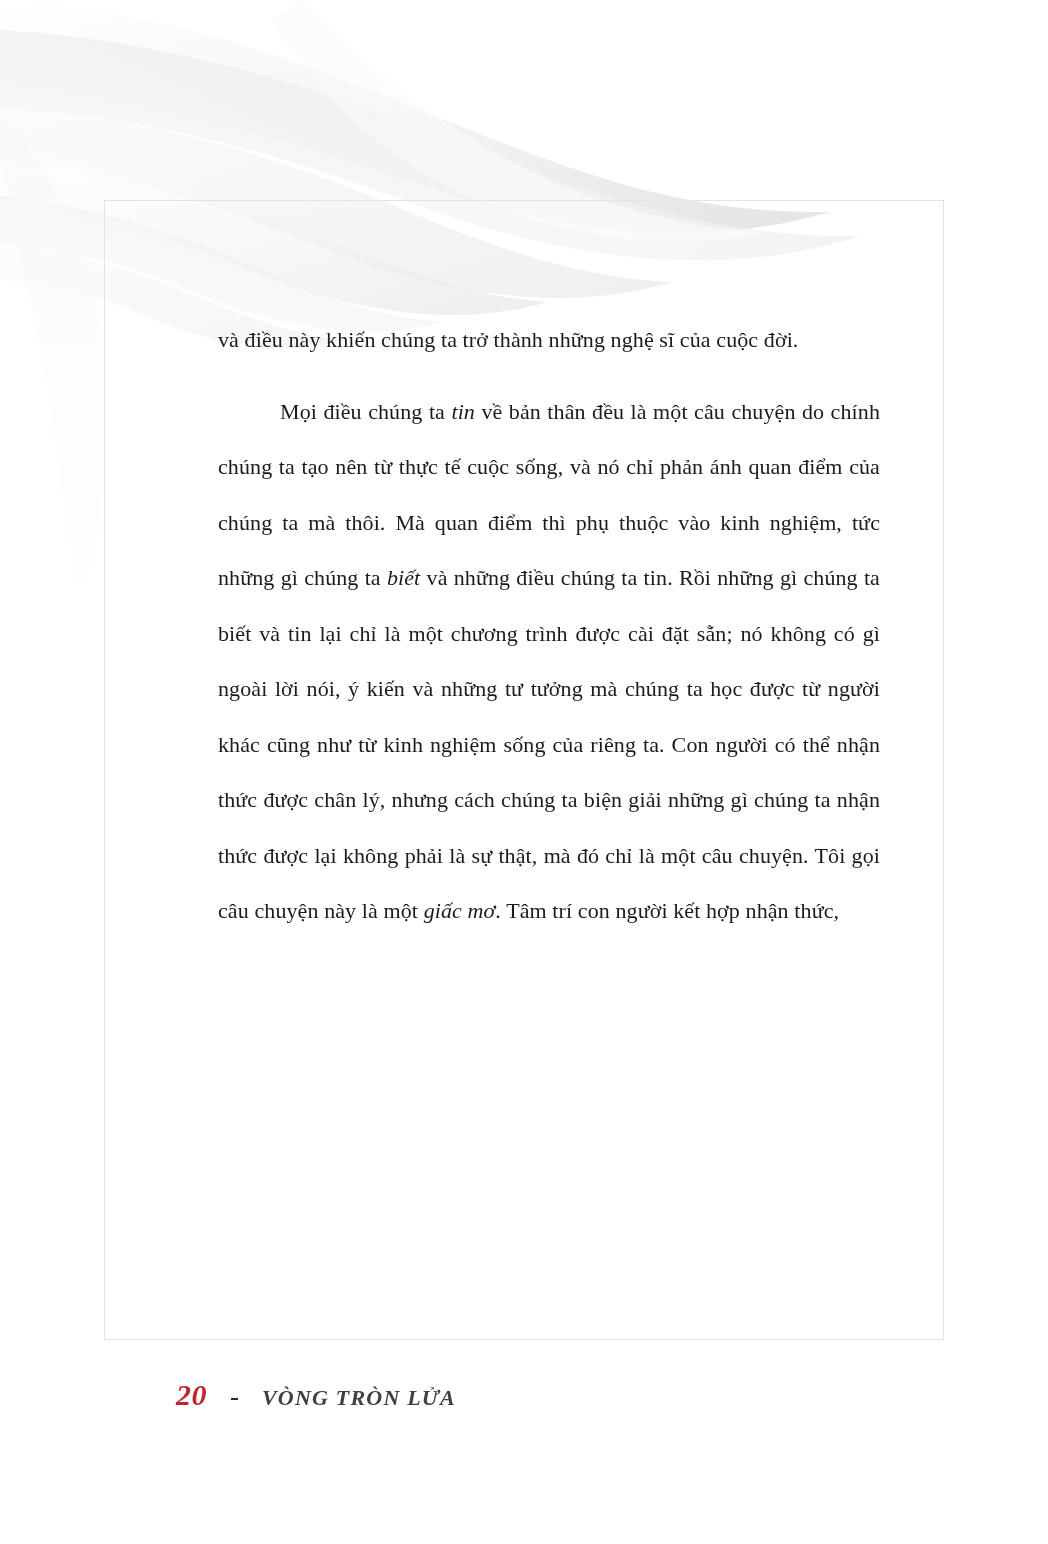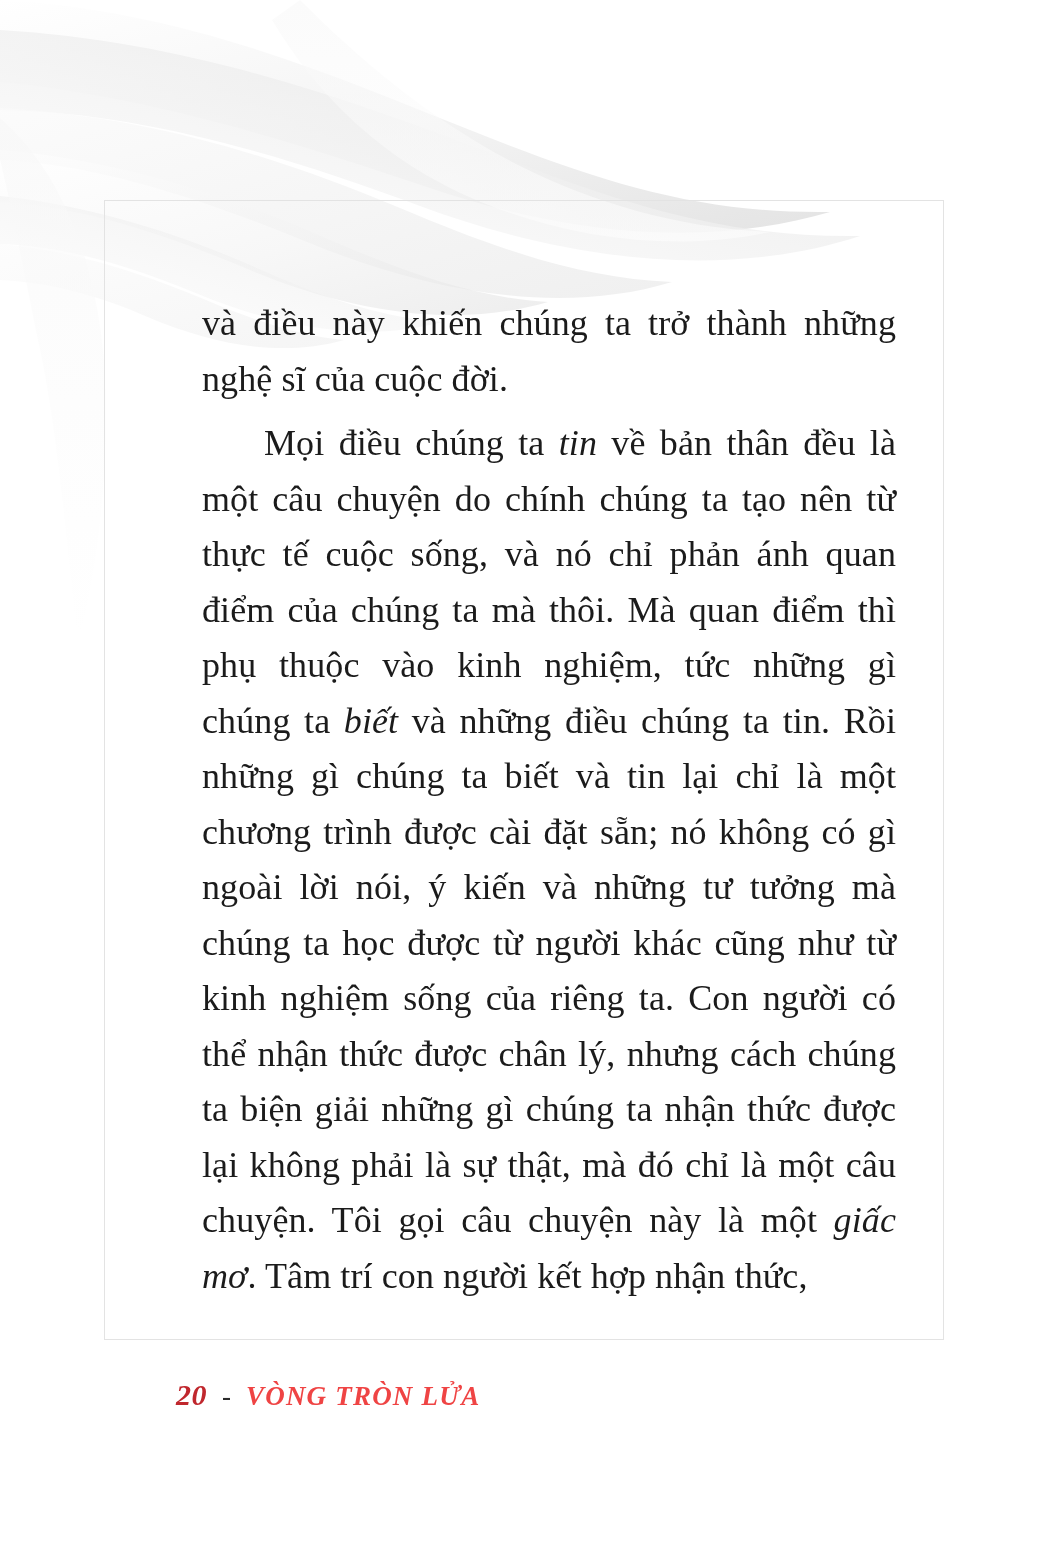--- a/index.html
+++ b/index.html
@@ -38,58 +38,58 @@
 
   
   .text-column {
     position: absolute;
     left: 202px;
     top: 296px;
     width: 694px;
     z-index: 2;
   }
   .para {
-    margin: 0;
-    font-size: 36px;
+    margin: 16px;
+    font-size: 22px;
     line-height: 55.5px;
     text-align: justify;
     text-justify: inter-word;
     color: #1b1b1b;
     letter-spacing: 0.1px;
   }
   .para + .para { margin-top: 9px; }
   .para.indent { text-indent: 62px; }
   .para em { }
 
   
   .footer {
     position: absolute;
     left: 176px;
     top: 1378px;
     z-index: 2;
     display: flex;
     align-items: baseline;
-    gap: 8px;
+    gap: 16px;
   }
   .footer .page-number {
     color: #c0272d;
     font-weight: bold;
     font-style: italic;
     font-size: 30px;
     letter-spacing: 0.5px;
   }
   .footer .sep {
     color: #2b2b2b;
     font-size: 27px;
     font-style: italic;
     padding: 0 7px;
   }
   .footer .book-title {
-    color: #ef4444;
-    font-size: 27px;
+    color: #404040;
+    font-size: 22px;
     font-style: italic;
     font-weight: bold;
     letter-spacing: 1.2px;
   }
 </style>
 </head>
 <body>
 
 <div class="bg-decor">
   <svg viewBox="0 0 1048 1544" preserveAspectRatio="none" xmlns="http://www.w3.org/2000/svg">

